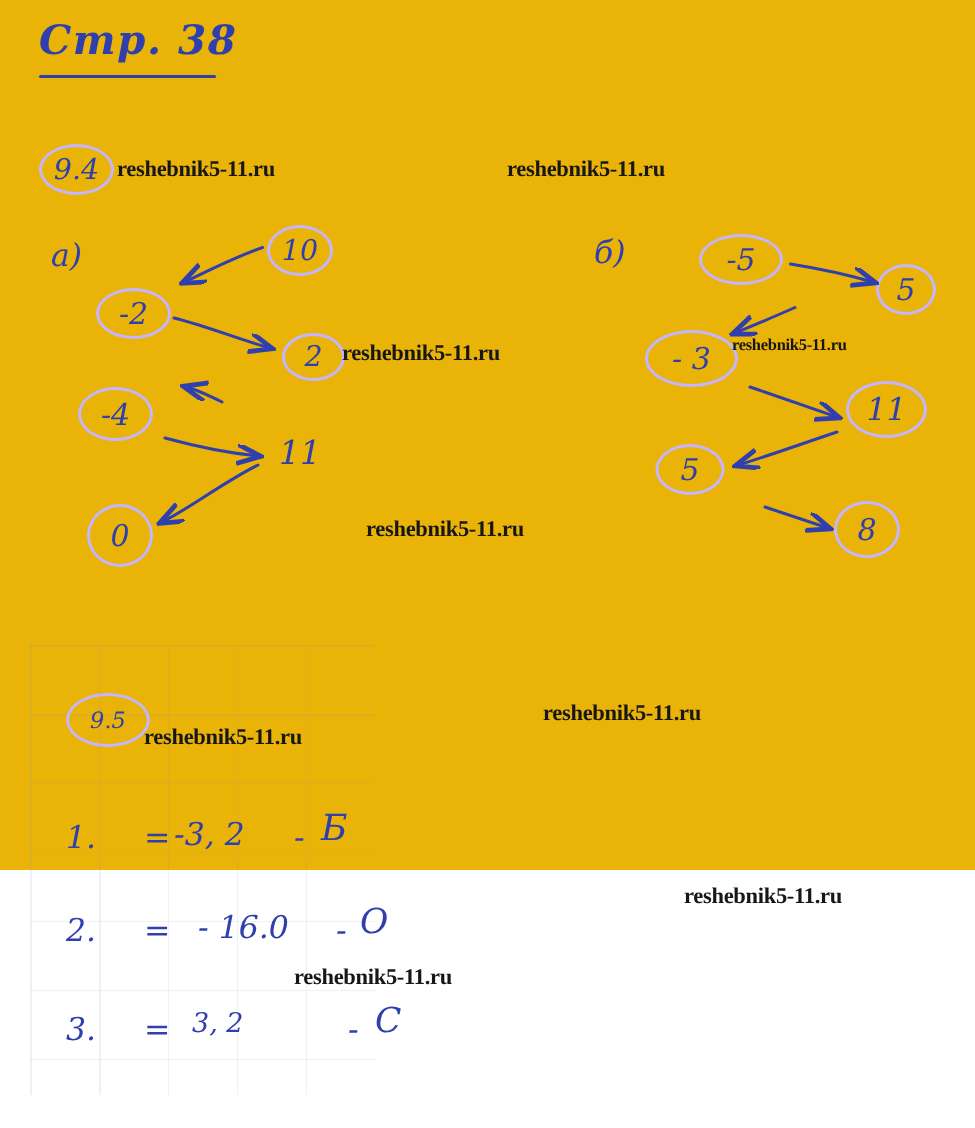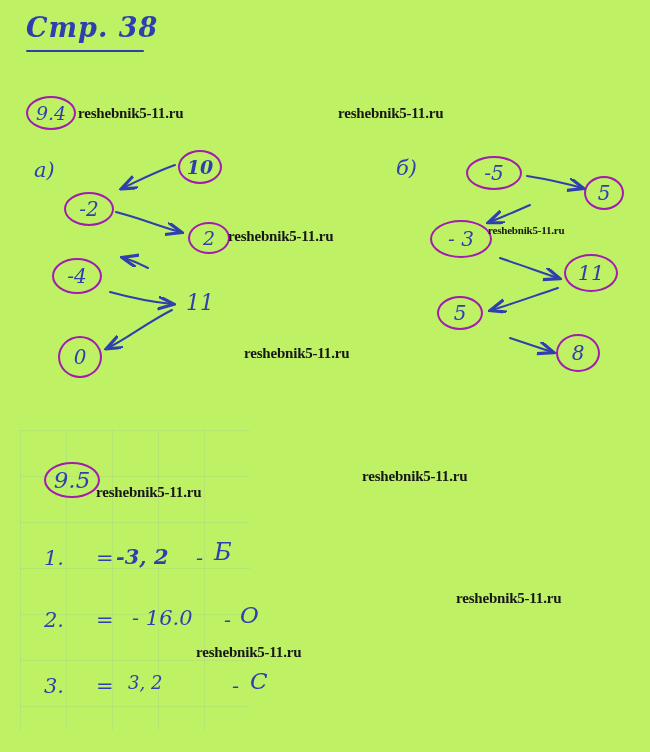--- a/index.html
+++ b/index.html
@@ -10,22 +10,22 @@
     width: 650px;
     height: 752px;
     background: #ffffff;
     font-family: "Liberation Serif", serif;
     position: relative;
     overflow: hidden;
   }
   .page {
     position: relative;
     width: 650px;
-    height: 752px;
-    background: #bef264;
+    height: 580px;
+    background: #eab308;
   }
   
   .grid-ghost {
     position: absolute;
     left: 20px;
     top: 430px;
     width: 230px;
     height: 300px;
     background:
       repeating-linear-gradient(to right, rgba(120,150,190,0.13) 0 1px, transparent 1px 46px),
@@ -57,21 +57,21 @@
   }
   .title-underline {
     position: absolute;
     background: #2f3fae;
     height: 2px;
     border-radius: 2px;
   }
   
   .ellipse {
     position: absolute;
-    border: 2px solid #a21caf;
+    border: 2px solid #c4b5fd;
     border-radius: 50%;
     color: #2f3fae;
     font-family: "DejaVu Serif", serif;
     font-style: italic;
     display: flex;
     align-items: center;
     justify-content: center;
     box-sizing: border-box;
   }
   svg.arrows {
@@ -94,21 +94,21 @@
   <div class="title-underline" style="left:26px; top:50px; width:118px;"></div>
 
   <div class="ellipse" style="left:26px; top:96px; width:50px; height:34px; font-size:19px;">9.4</div>
 
   <div class="hand" style="left:34px; top:160px; font-size:21px;">а)</div>
 
   <div class="ellipse" style="left:64px; top:192px; width:50px; height:34px; font-size:20px;">-2</div>
   <div class="ellipse" style="left:52px; top:258px; width:50px; height:36px; font-size:20px;">-4</div>
   <div class="ellipse" style="left:58px; top:336px; width:44px; height:42px; font-size:20px;">0</div>
 
-  <div class="ellipse" style="left:178px; top:150px; width:44px; height:34px; font-size:19px;font-weight:bold;">10</div>
+  <div class="ellipse" style="left:178px; top:150px; width:44px; height:34px; font-size:19px;">10</div>
   <div class="ellipse" style="left:188px; top:222px; width:42px; height:32px; font-size:19px;">2</div>
   <div class="hand" style="left:186px; top:292px; font-size:22px;">11</div>
 
   <div class="hand" style="left:396px; top:158px; font-size:21px;">б)</div>
 
   <div class="ellipse" style="left:466px; top:156px; width:56px; height:34px; font-size:20px;">-5</div>
   <div class="ellipse" style="left:430px; top:220px; width:62px; height:38px; font-size:20px;">- 3</div>
   <div class="ellipse" style="left:437px; top:296px; width:46px; height:34px; font-size:20px;">5</div>
 
   <div class="ellipse" style="left:584px; top:176px; width:40px; height:34px; font-size:20px;">5</div>
@@ -138,25 +138,25 @@
       <path d="M530,205 C514,212 500,218 490,222"></path>
 
       <path d="M500,258 C524,266 540,272 558,278"></path>
 
       <path d="M558,288 C534,296 512,304 492,310"></path>
 
       <path d="M510,338 C528,344 540,348 552,352"></path>
     </g>
   </svg>
 
-  <div class="ellipse" style="left:44px; top:462px; width:56px; height:36px; font-size:23px;">9.5</div>
+  <div class="ellipse" style="left:44px; top:462px; width:56px; height:36px; font-size:15px;">9.5</div>
 
   <div class="hand" style="left:44px; top:548px; font-size:21px;">1.</div>
   <div class="hand" style="left:96px; top:548px; font-size:21px;">=</div>
-  <div class="hand" style="left:116px; top:546px; font-size:21px;font-weight:bold;">-3, 2</div>
+  <div class="hand" style="left:116px; top:546px; font-size:21px;">-3, 2</div>
   <div class="hand" style="left:196px; top:548px; font-size:21px;">-</div>
   <div class="hand" style="left:214px; top:540px; font-size:24px;">Б</div>
 
   <div class="hand" style="left:44px; top:610px; font-size:21px;">2.</div>
   <div class="hand" style="left:96px; top:610px; font-size:21px;">=</div>
   <div class="hand" style="left:132px; top:608px; font-size:21px;">- 16.0</div>
   <div class="hand" style="left:224px; top:610px; font-size:21px;">-</div>
   <div class="hand" style="left:240px; top:604px; font-size:23px;">О</div>
 
   <div class="hand" style="left:44px; top:676px; font-size:21px;">3.</div>

